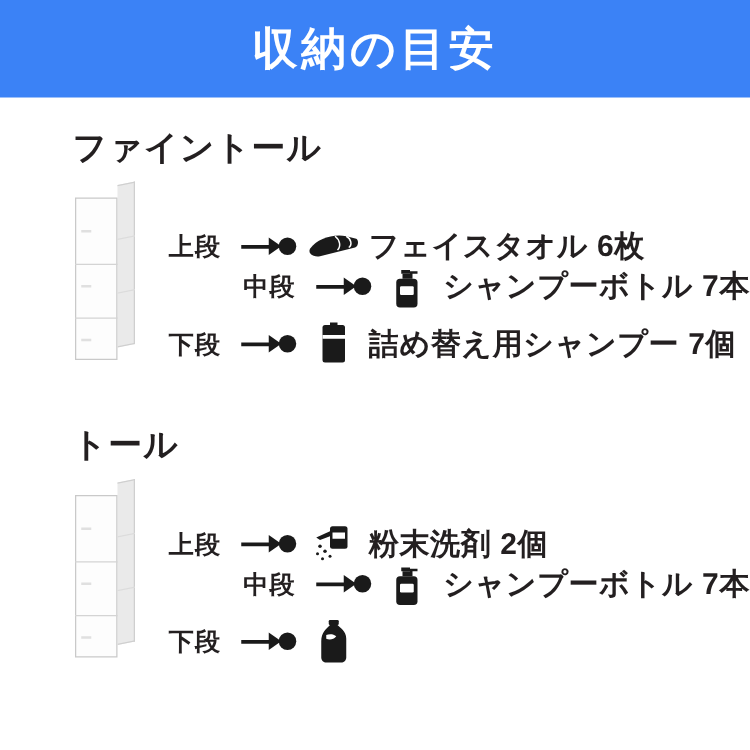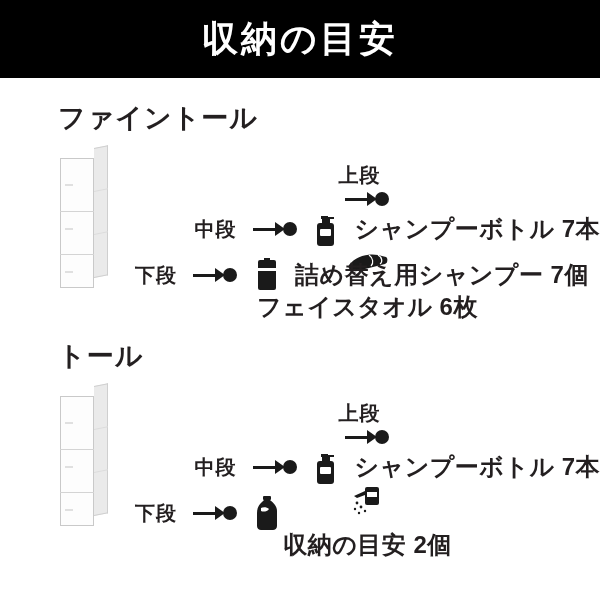--- a/index.html
+++ b/index.html
@@ -20,21 +20,21 @@
     height: 600px;
     box-sizing: border-box;
   }
   
   .header {
     position: absolute;
     left: 0;
     top: 0;
     width: 600px;
     height: 78px;
-    background: #000000;
+    background: #3b82f6;
     display: flex;
     align-items: center;
     justify-content: center;
   }
   .header-title {
     color: #ffffff;
     font-size: 36px;
     font-weight: bold;
     letter-spacing: 3px;
   }
@@ -122,21 +122,21 @@
 
   
   .row {
     position: absolute;
     left: 135px;
     width: 465px;
     height: 42px;
     display: flex;
     align-items: center;
   }
-  .row.r1 { top: 62px; flex-direction: column; }
+  .row.r1 { top: 76px; }
   .row.r2 { top: 108px; justify-content: flex-end; }
   .row.r3 { top: 154px; }
 
   .row-label {
     width: 58px;
     font-size: 20px;
     font-weight: bold;
     letter-spacing: 1px;
     color: #231f20;
   }
@@ -294,21 +294,21 @@
           <rect x="17" y="6" width="14" height="18" rx="2" fill="#1a1a1a"></rect>
           <rect x="19" y="11" width="10" height="5" fill="#ffffff"></rect>
           <path d="M17 10 L6 15 L9 17 L17 14 Z" fill="#1a1a1a"></path>
           <circle cx="9" cy="22" r="1.4" fill="#1a1a1a"></circle>
           <circle cx="13" cy="26" r="1.4" fill="#1a1a1a"></circle>
           <circle cx="7" cy="28" r="1.2" fill="#1a1a1a"></circle>
           <circle cx="17" cy="30" r="1.2" fill="#1a1a1a"></circle>
           <circle cx="11" cy="32" r="1.2" fill="#1a1a1a"></circle>
         </svg>
       </div>
-      <div class="item-text">収納の目安 2個</div>
+      <div class="item-text">粉末洗剤 2個</div>
     </div>
 
     <div class="row r2">
       <div class="row-label">中段</div>
       <div class="arrow">
         <div class="shaft"></div>
           <div class="head"></div>
           <div class="dot"></div>
       </div>
       <div class="item-icon">

